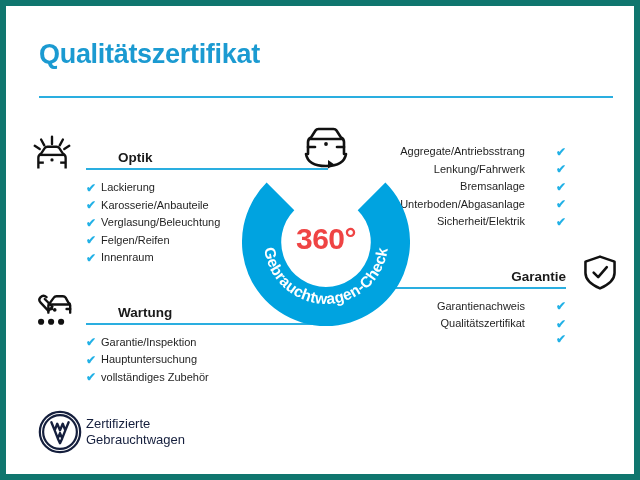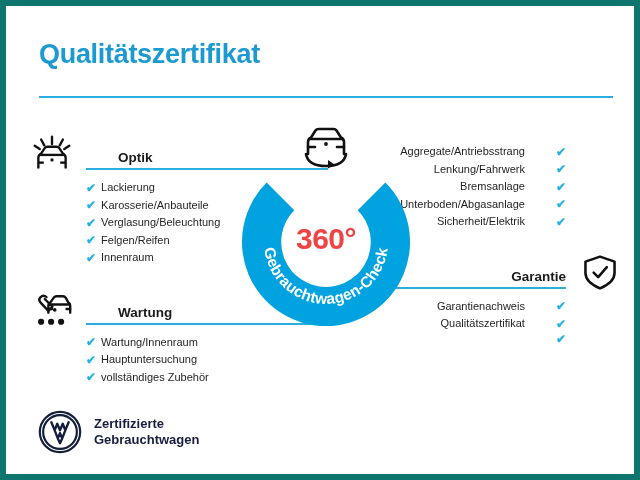--- a/index.html
+++ b/index.html
@@ -144,23 +144,23 @@
   #vw-block {
     position: absolute;
     left: 32px;
     top: 404px;
     display: flex;
     align-items: center;
   }
   #vw-mark { width: 44px; height: 44px; }
   #vw-mark svg { display: block; width: 100%; height: 100%; }
   #vw-text {
-    margin-left: 12px;
+    margin-left: 4px;
     font-size: 13px;
-    font-weight: bold;
+    font-weight: normal;
     color: #151f3d;
     line-height: 16px;
   }
   #vw-text div { white-space: nowrap; }
 </style>
 </head>
 <body>
 
 <div id="page">
 
@@ -234,21 +234,21 @@
             <circle cx="23" cy="36" r="3.4" fill="#111"></circle>
             <circle cx="34" cy="36" r="3.4" fill="#111"></circle>
           </svg>
         </div>
         <div class="sec-title">Wartung</div>
         <div class="sec-rule"></div>
       </div>
       <ul class="check-list">
         <li>
             <span class="tick">✔</span>
-            <span>Wartung/Innenraum</span>
+            <span>Garantie/Inspektion</span>
           </li>
         <li>
             <span class="tick">✔</span>
             <span>Hauptuntersuchung</span>
           </li>
         <li>
             <span class="tick">✔</span>
             <span>vollständiges Zubehör</span>
           </li>
       </ul>

